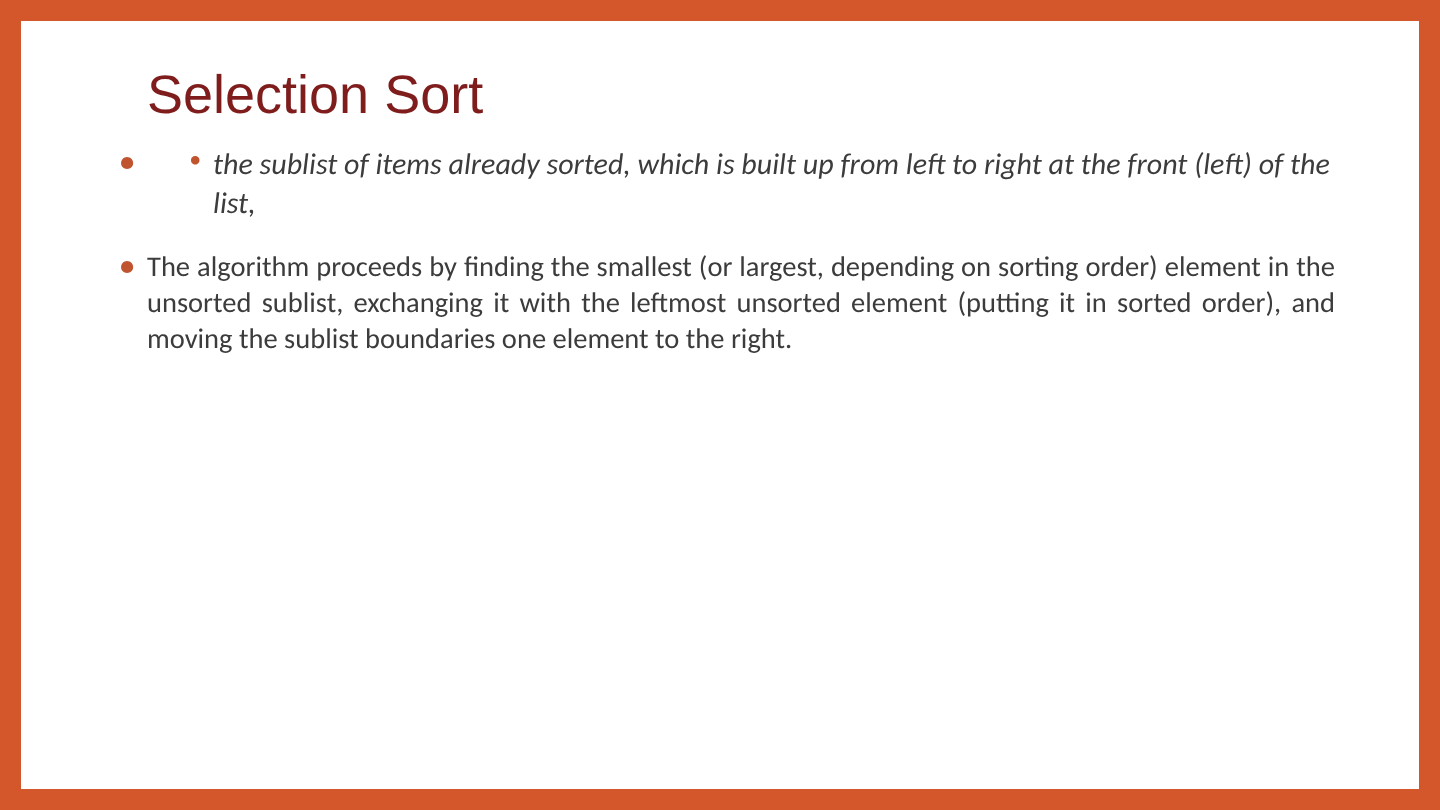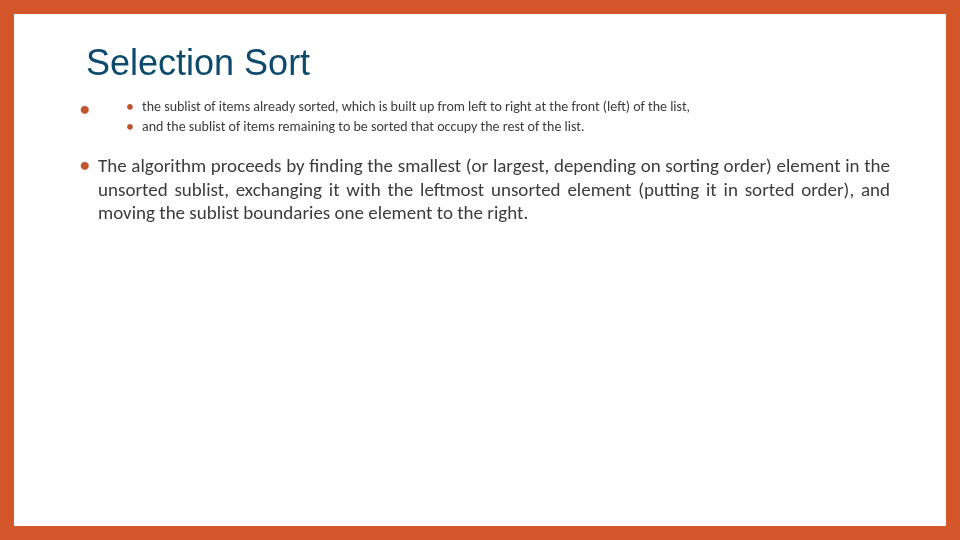--- a/index.html
+++ b/index.html
@@ -10,24 +10,24 @@
     position: relative;
   }
   .inner {
     position: absolute;
     top: 14px; left: 14px; right: 14px; bottom: 14px;
     background: #ffffff;
     padding: 28px 56px 28px 56px;
   }
   .title {
     font-size: 36px;
-    color: #0c4a6e;
+    color: #7f1d1d;
     font-weight: 400;
     margin-bottom: 14px;
-    margin-left: 16px;
+    margin-left: 28px;
     font-family: Arial, "Segoe UI", sans-serif;
   }
   .main-list {
     list-style: none;
     padding-left: 10px;
   }
   .main-list > li {
     position: relative;
     padding-left: 18px;
     margin-bottom: 18px;
@@ -45,24 +45,25 @@
     font-weight: bold;
   }
   .sub-list {
     list-style: none;
     padding-left: 28px;
     margin-top: 6px;
   }
   .sub-list > li {
     position: relative;
     padding-left: 16px;
-    font-size: 14px;
+    font-size: 20px;
     color: #3c3c3c;
     line-height: 1.28;
     margin-bottom: 2px;
+    font-style: italic;
   }
   .sub-list > li::before {
     content: "•";
     position: absolute;
     left: 0;
     top: -1px;
     color: #c0542f;
     font-size: 16px;
   }
   .justify {
@@ -74,22 +75,19 @@
 <body>
 
 <div class="inner">
   <h1 class="title">Selection Sort</h1>
   <ul class="main-list">
     <li>
       <ul class="sub-list">
         <li>
           <span> the sublist of items already sorted, which is built up from left to right at the front (left) of the list,</span>
         </li>
-        <li>
-          <span>and the sublist of items remaining to be sorted that occupy the rest of the list.</span>
-        </li>
       </ul>
     </li>
     <li class="justify">
       <span>The algorithm proceeds by finding the smallest (or largest, depending on sorting order) element in the unsorted sublist, exchanging it with the leftmost unsorted element (putting it in sorted order), and moving the sublist boundaries one element to the right.</span>
     </li>
   </ul>
 </div>
 
 </body></html>

